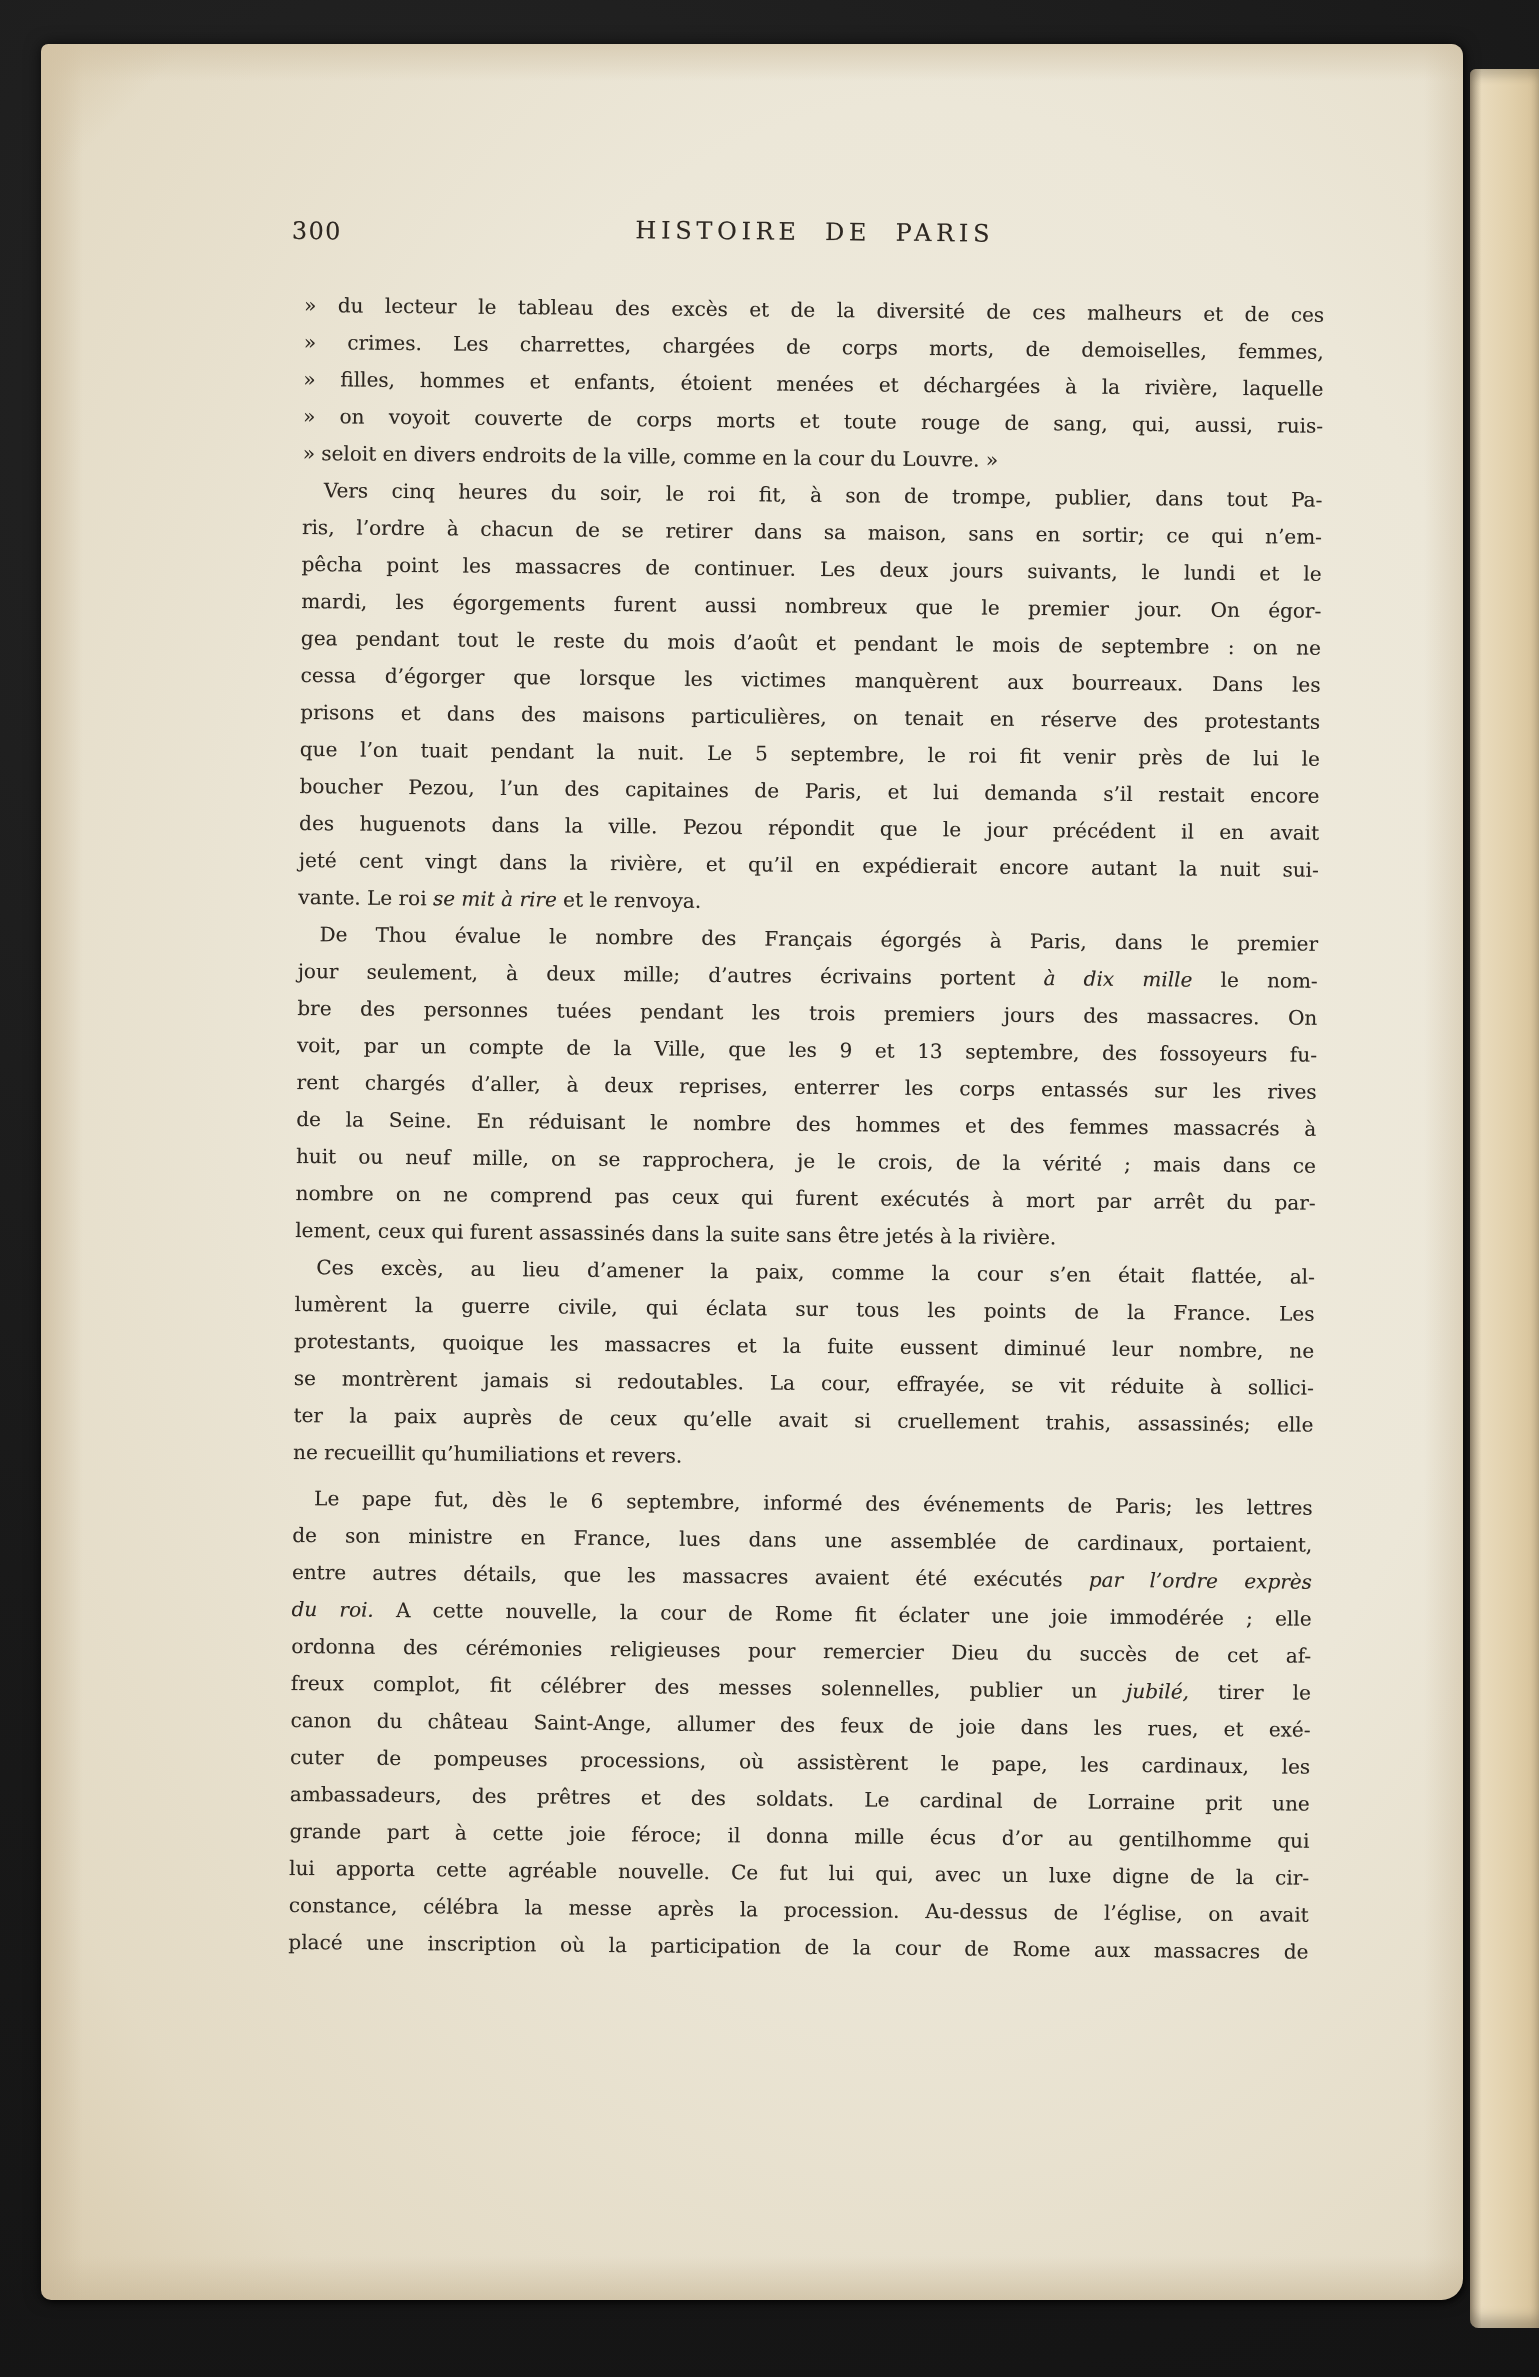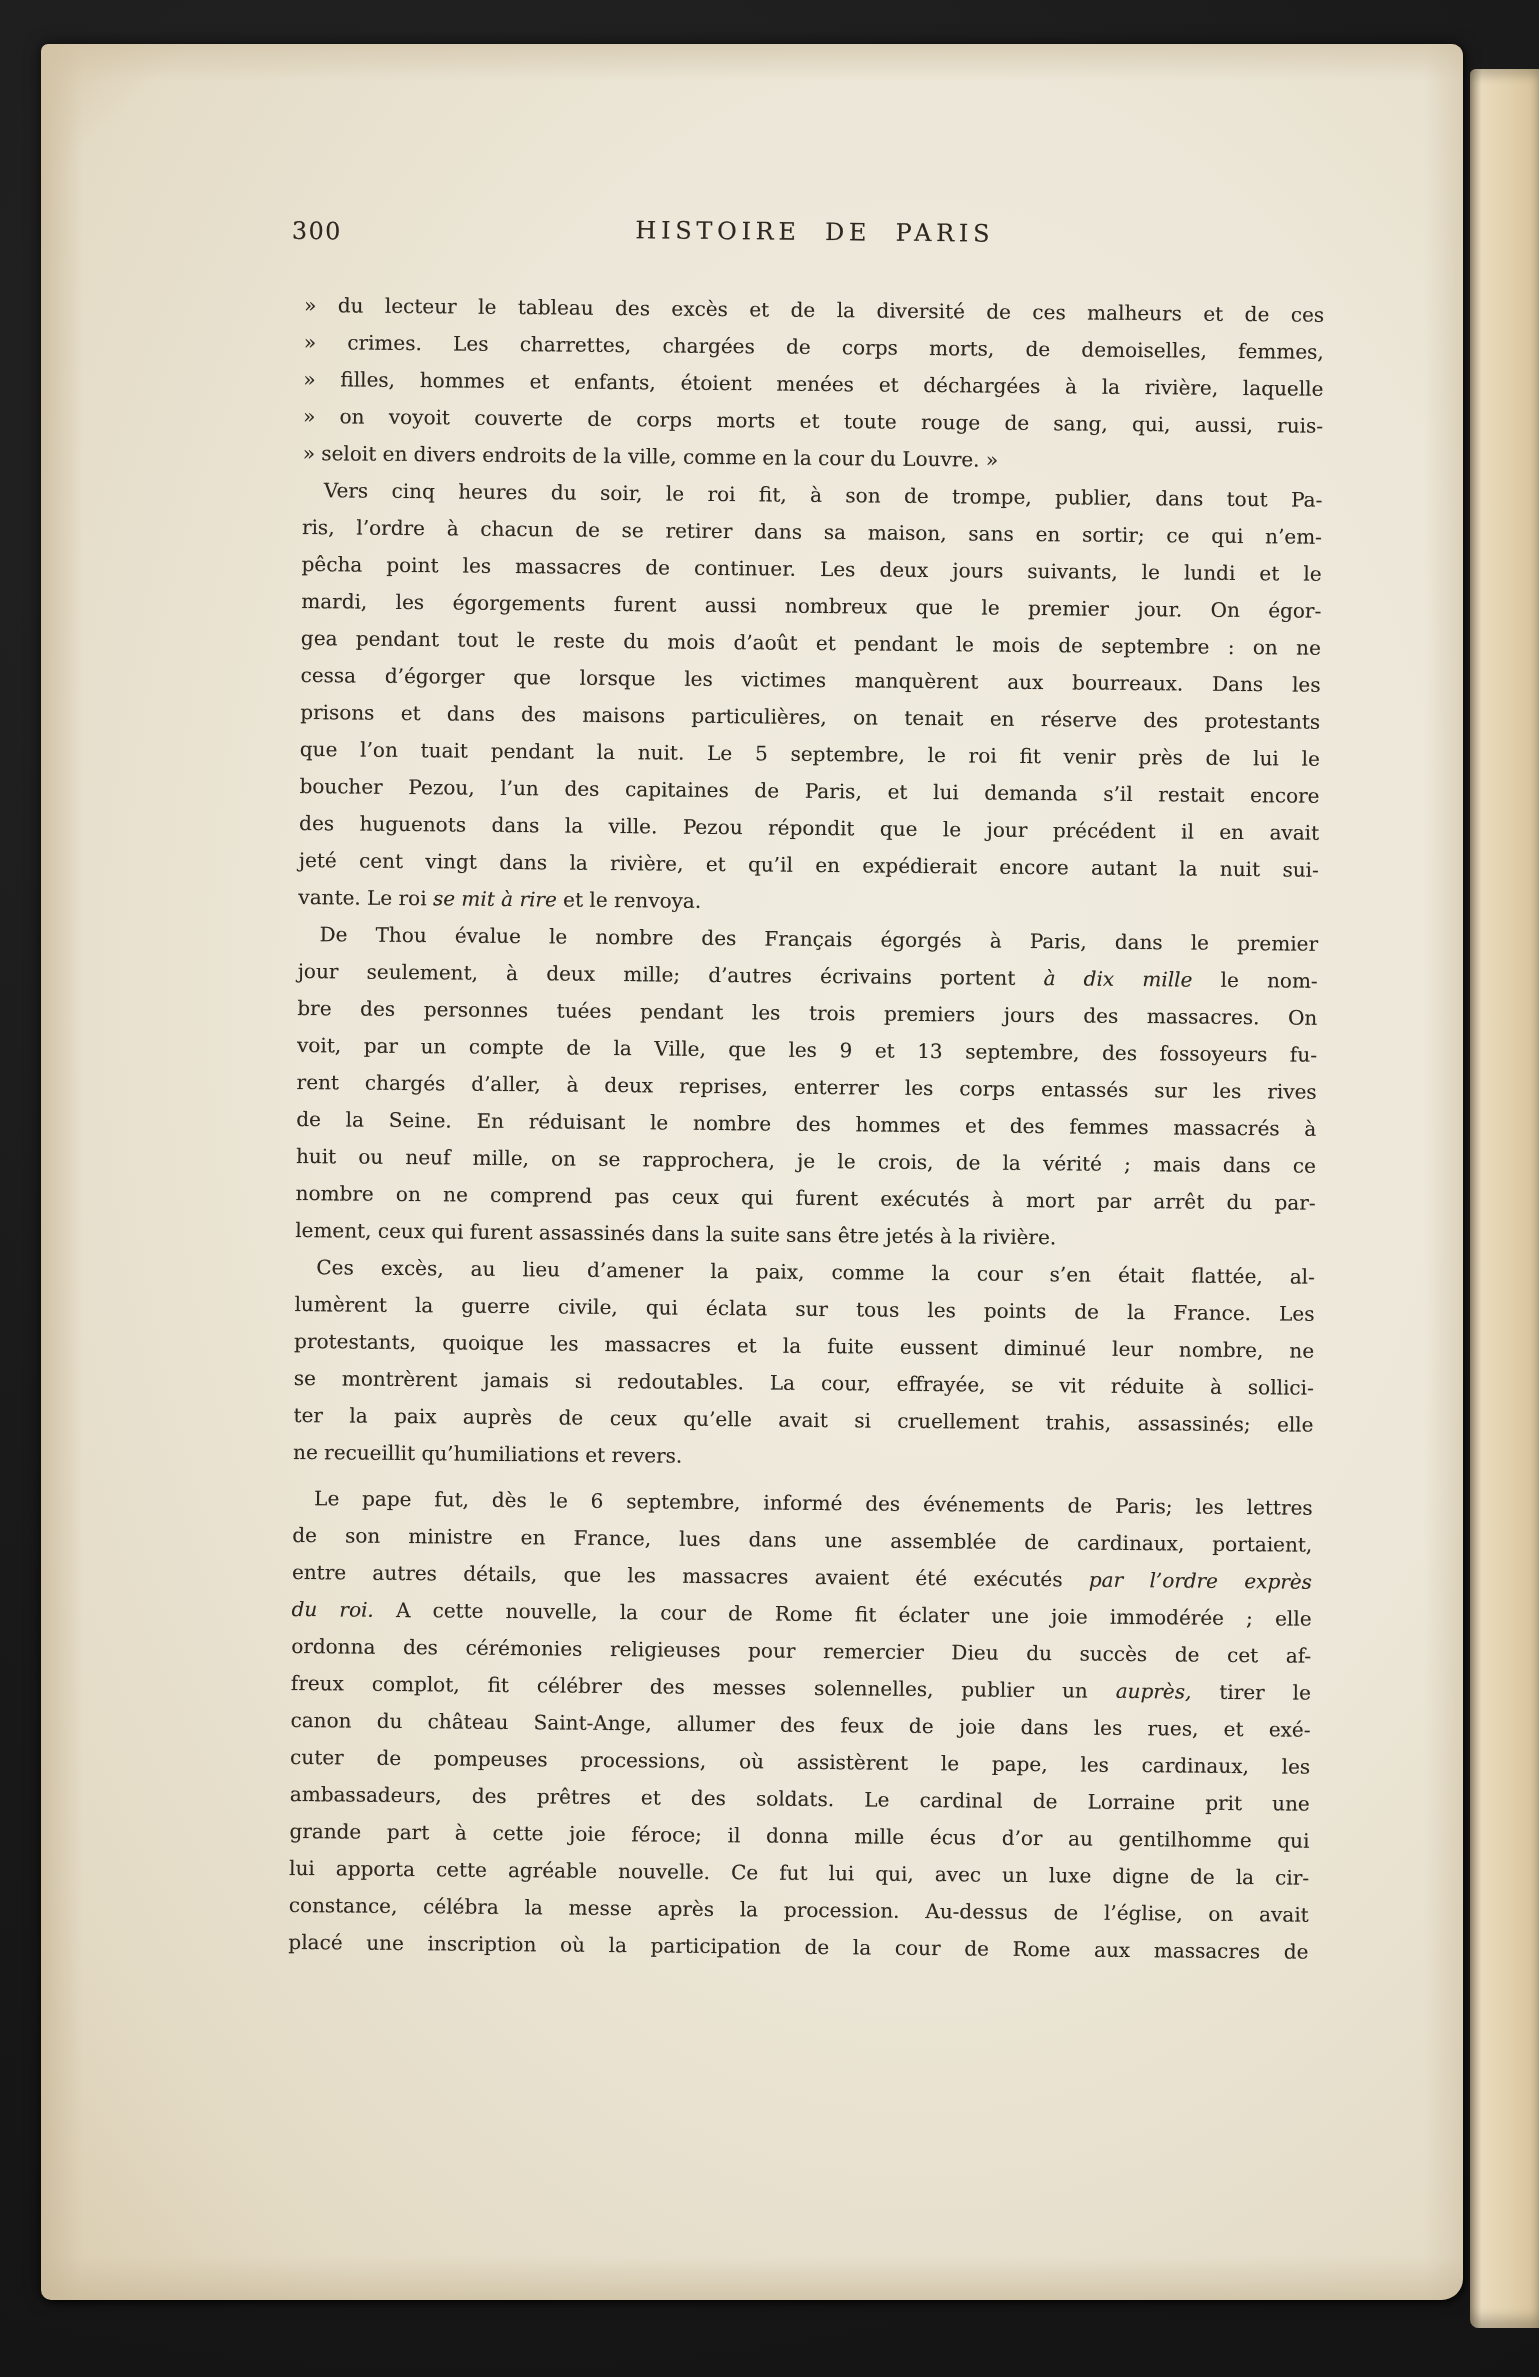--- a/index.html
+++ b/index.html
@@ -117,21 +117,21 @@
             <div class="line">se montrèrent jamais si redoutables. La cour, effrayée, se vit réduite à sollici-</div>
             <div class="line">ter la paix auprès de ceux qu’elle avait si cruellement trahis, assassinés; elle</div>
             <div class="line unjust">ne recueillit qu’humiliations et revers.</div>
           </div>
           <div class="paragraph spaced">
             <div class="line indent">Le pape fut, dès le 6 septembre, informé des événements de Paris; les lettres</div>
             <div class="line">de son ministre en France, lues dans une assemblée de cardinaux, portaient,</div>
             <div class="line">entre autres détails, que les massacres avaient été exécutés <em>par l’ordre exprès</em></div>
             <div class="line"><em>du roi.</em> A cette nouvelle, la cour de Rome fit éclater une joie immodérée ; elle</div>
             <div class="line">ordonna des cérémonies religieuses pour remercier Dieu du succès de cet af-</div>
-            <div class="line">freux complot, fit célébrer des messes solennelles, publier un <em>auprès,</em> tirer le</div>
+            <div class="line">freux complot, fit célébrer des messes solennelles, publier un <em>jubilé,</em> tirer le</div>
             <div class="line">canon du château Saint-Ange, allumer des feux de joie dans les rues, et exé-</div>
             <div class="line">cuter de pompeuses processions, où assistèrent le pape, les cardinaux, les</div>
             <div class="line">ambassadeurs, des prêtres et des soldats. Le cardinal de Lorraine prit une</div>
             <div class="line">grande part à cette joie féroce; il donna mille écus d’or au gentilhomme qui</div>
             <div class="line">lui apporta cette agréable nouvelle. Ce fut lui qui, avec un luxe digne de la cir-</div>
             <div class="line">constance, célébra la messe après la procession. Au-dessus de l’église, on avait</div>
             <div class="line">placé une inscription où la participation de la cour de Rome aux massacres de</div>
           </div>
         </main>
     </div>

